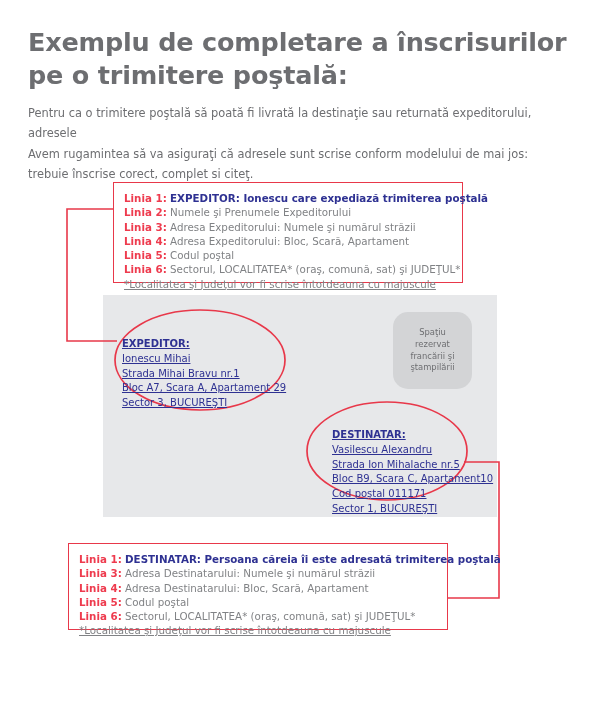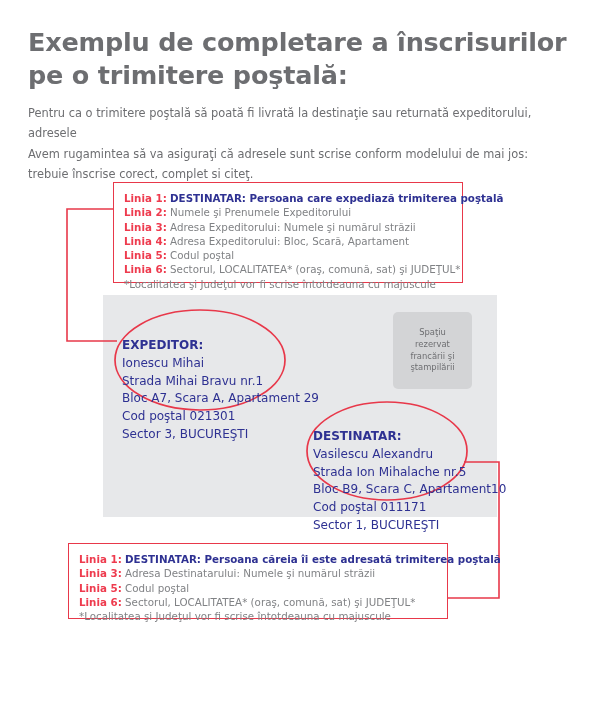--- a/index.html
+++ b/index.html
@@ -50,21 +50,21 @@
   
   .legend-box {
     position: absolute;
     border: 1.6px solid #e8384a;
     background: #ffffff;
     box-sizing: border-box;
     padding: 8px 10px 9px 10px;
     z-index: 5;
   }
   #legend-top   { left: 113px; top: 182px; width: 350px; height: 101px; }
-  #legend-bottom{ left: 68px;  top: 543px; width: 380px; height: 76px; }
+  #legend-bottom{ left: 68px;  top: 543px; width: 380px; height: 87px; }
 
   .legend-line {
     font-size: 10.3px;
     line-height: 1.385;
     color: #808285;
     white-space: nowrap;
   }
   .legend-line .lbl {
     color: #ee3b4e;
     font-weight: bold;
@@ -73,66 +73,68 @@
   .legend-line.first .txt {
     color: #2e3192;
     font-weight: bold;
   }
   .legend-line .txt { color: #808285; }
   .legend-note {
     font-size: 10.3px;
     line-height: 1.385;
     color: #808285;
     white-space: nowrap;
+    text-decoration: underline;
   }
 
   
   #envelope {
     position: absolute;
     left: 103px;
     top: 295px;
     width: 394px;
     height: 222px;
     background: #e7e8ea;
     z-index: 1;
   }
 
   #stamp-box {
     position: absolute;
     left: 290px;
     top: 17px;
     width: 79px;
     height: 77px;
     background: #d3d4d6;
-    border-radius: 5px;
+    border-radius: 15px;
     box-sizing: border-box;
     display: flex;
     align-items: center;
     justify-content: center;
     text-align: center;
   }
   #stamp-box .stamp-text {
     font-size: 8.4px;
     line-height: 1.42;
     color: #6d6e71;
   }
 
   
   .address {
     position: absolute;
     z-index: 4;
     color: #2e3192;
-    font-size: 12px;
+    font-size: 10px;
     line-height: 1.48;
     white-space: nowrap;
+    text-decoration: underline;
   }
   .address .addr-title { font-weight: bold; }
 
   #address-sender    { left: 122px; top: 337px; }
-  #address-recipient { left: 313px; top: 428px; }
+  #address-recipient { left: 332px; top: 428px; }
 
   
   #overlay {
     position: absolute;
     left: 0; top: 0;
     width: 600px; height: 712px;
     z-index: 3;
     pointer-events: none;
   }
 
@@ -158,21 +160,21 @@
     <polyline fill="none" stroke="#e8384a" stroke-width="1.6" points="464,462 499,462 499,598 448,598"></polyline>
 
     <ellipse cx="200" cy="360" rx="85" ry="50" fill="none" stroke="#e8384a" stroke-width="1.7"></ellipse>
 
     <ellipse cx="387" cy="451" rx="80" ry="49" fill="none" stroke="#e8384a" stroke-width="1.7"></ellipse>
   </svg>
 
   <div class="legend-box" id="legend-top">
     <div class="legend-line first">
       <span class="lbl">Linia 1:</span>
-      <span class="txt">DESTINATAR: Persoana care expediază trimiterea poştală</span>
+      <span class="txt">EXPEDITOR: Ionescu care expediază trimiterea poştală</span>
     </div>
     <div class="legend-line">
       <span class="lbl">Linia 2:</span>
       <span class="txt">Numele şi Prenumele Expeditorului</span>
     </div>
     <div class="legend-line">
       <span class="lbl">Linia 3:</span>
       <span class="txt">Adresa Expeditorului: Numele şi numărul străzii</span>
     </div>
     <div class="legend-line">
@@ -199,21 +201,20 @@
         <div>ştampilării</div>
       </div>
     </div>
   </div>
 
   <div class="address" id="address-sender">
     <div class="addr-title">EXPEDITOR:</div>
     <div>Ionescu Mihai</div>
     <div>Strada Mihai Bravu nr.1</div>
     <div>Bloc A7, Scara A, Apartament 29</div>
-    <div>Cod poştal 021301</div>
     <div>Sector 3, BUCUREŞTI</div>
   </div>
 
   <div class="address" id="address-recipient">
     <div class="addr-title">DESTINATAR:</div>
     <div>Vasilescu Alexandru</div>
     <div>Strada Ion Mihalache nr.5</div>
     <div>Bloc B9, Scara C, Apartament10</div>
     <div>Cod poştal 011171</div>
     <div>Sector 1, BUCUREŞTI</div>
@@ -222,20 +223,24 @@
   <div class="legend-box" id="legend-bottom">
     <div class="legend-line first">
       <span class="lbl">Linia 1:</span>
       <span class="txt">DESTINATAR: Persoana căreia îi este adresată trimiterea poştală</span>
     </div>
     <div class="legend-line">
       <span class="lbl">Linia 3:</span>
       <span class="txt">Adresa Destinatarului: Numele şi numărul străzii</span>
     </div>
     <div class="legend-line">
+      <span class="lbl">Linia 4:</span>
+      <span class="txt">Adresa Destinatarului: Bloc, Scară, Apartament</span>
+    </div>
+    <div class="legend-line">
       <span class="lbl">Linia 5:</span>
       <span class="txt">Codul poştal</span>
     </div>
     <div class="legend-line">
       <span class="lbl">Linia 6:</span>
       <span class="txt">Sectorul, LOCALITATEA* (oraş, comună, sat) şi JUDEŢUL*</span>
     </div>
     <div class="legend-note">*Localitatea şi Judeţul vor fi scrise întotdeauna cu majuscule</div>
   </div>
 

